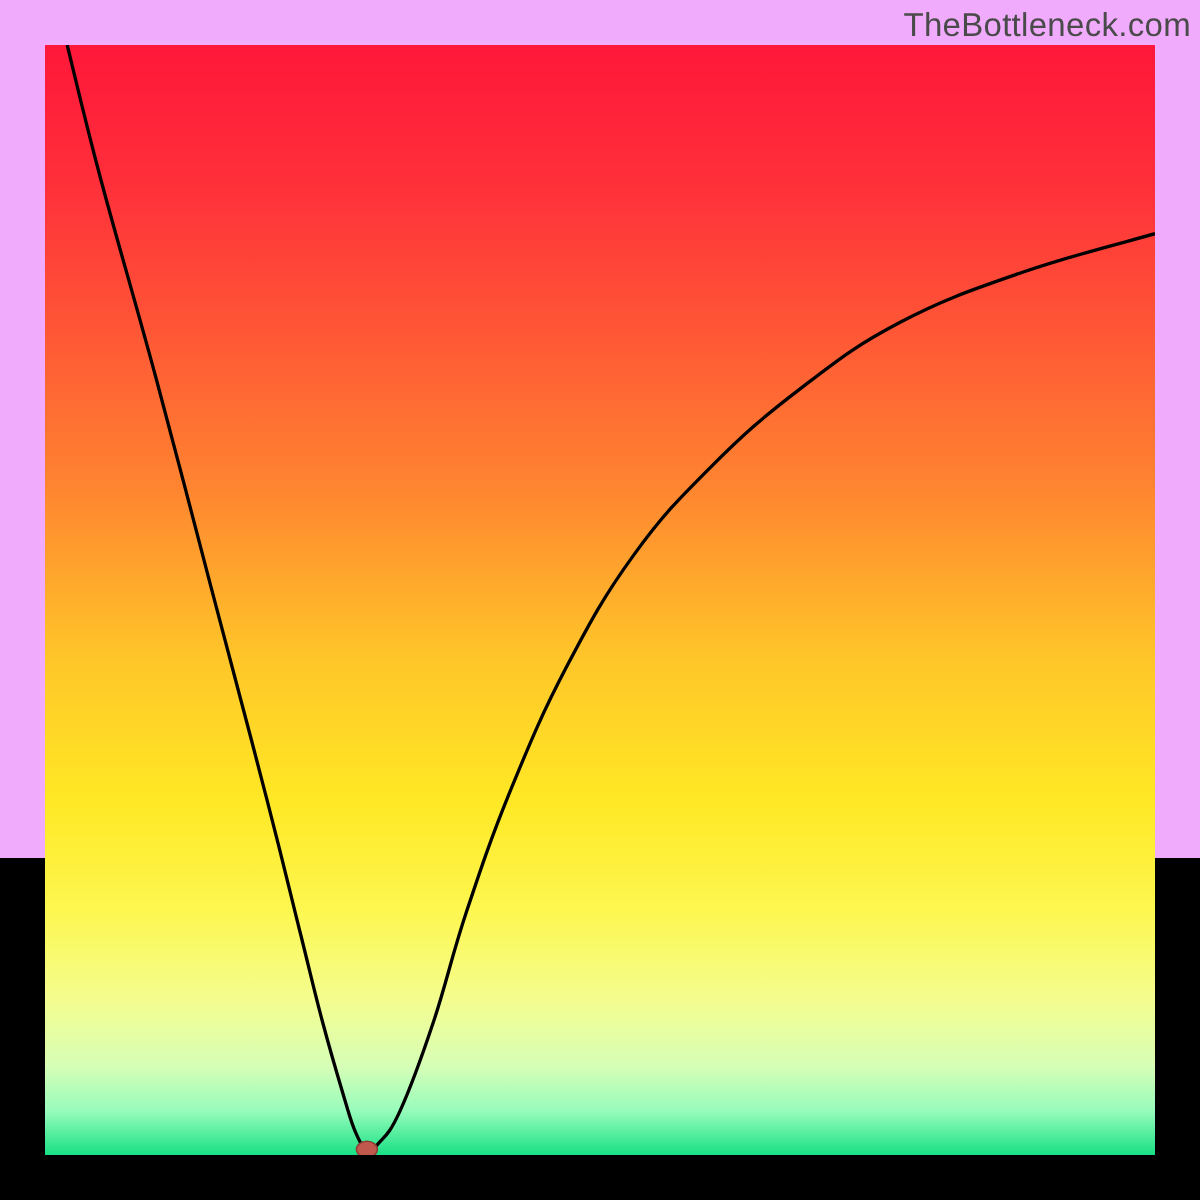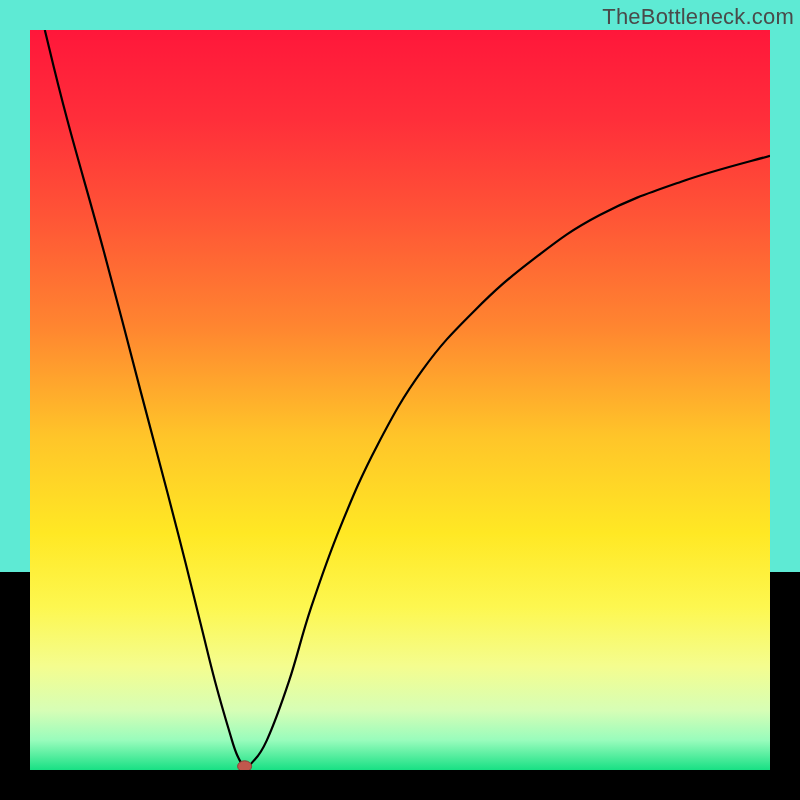--- a/index.html
+++ b/index.html
@@ -10,21 +10,21 @@
     background: #000;
     font-family: Arial, Helvetica, sans-serif;
     overflow: hidden;
   }
   .frame {
     position: absolute;
     left: 0;
     top: 0;
     width: 800px;
     height: 572px;
-    background: #5eead4;
+    background: #f0abfc;
   }
   .plot {
     position: absolute;
     left: 30px;
     top: 30px;
     width: 740px;
     height: 740px;
     overflow: hidden;
   }
   .gradient {

